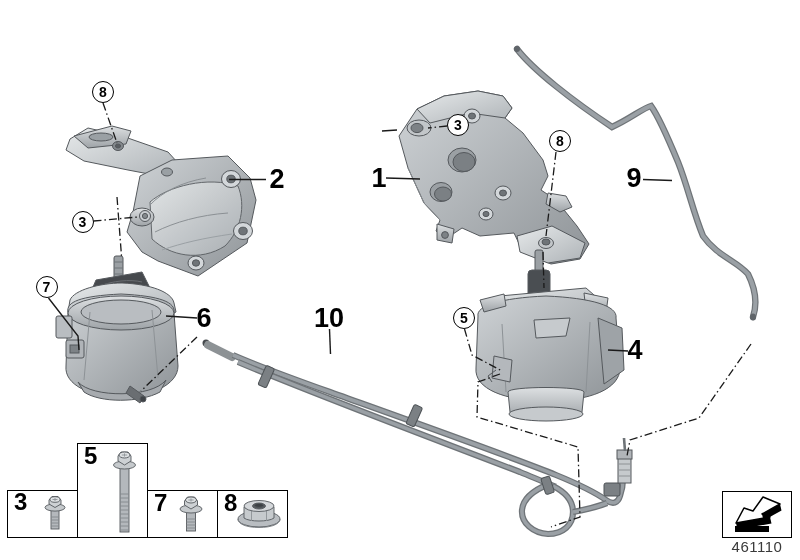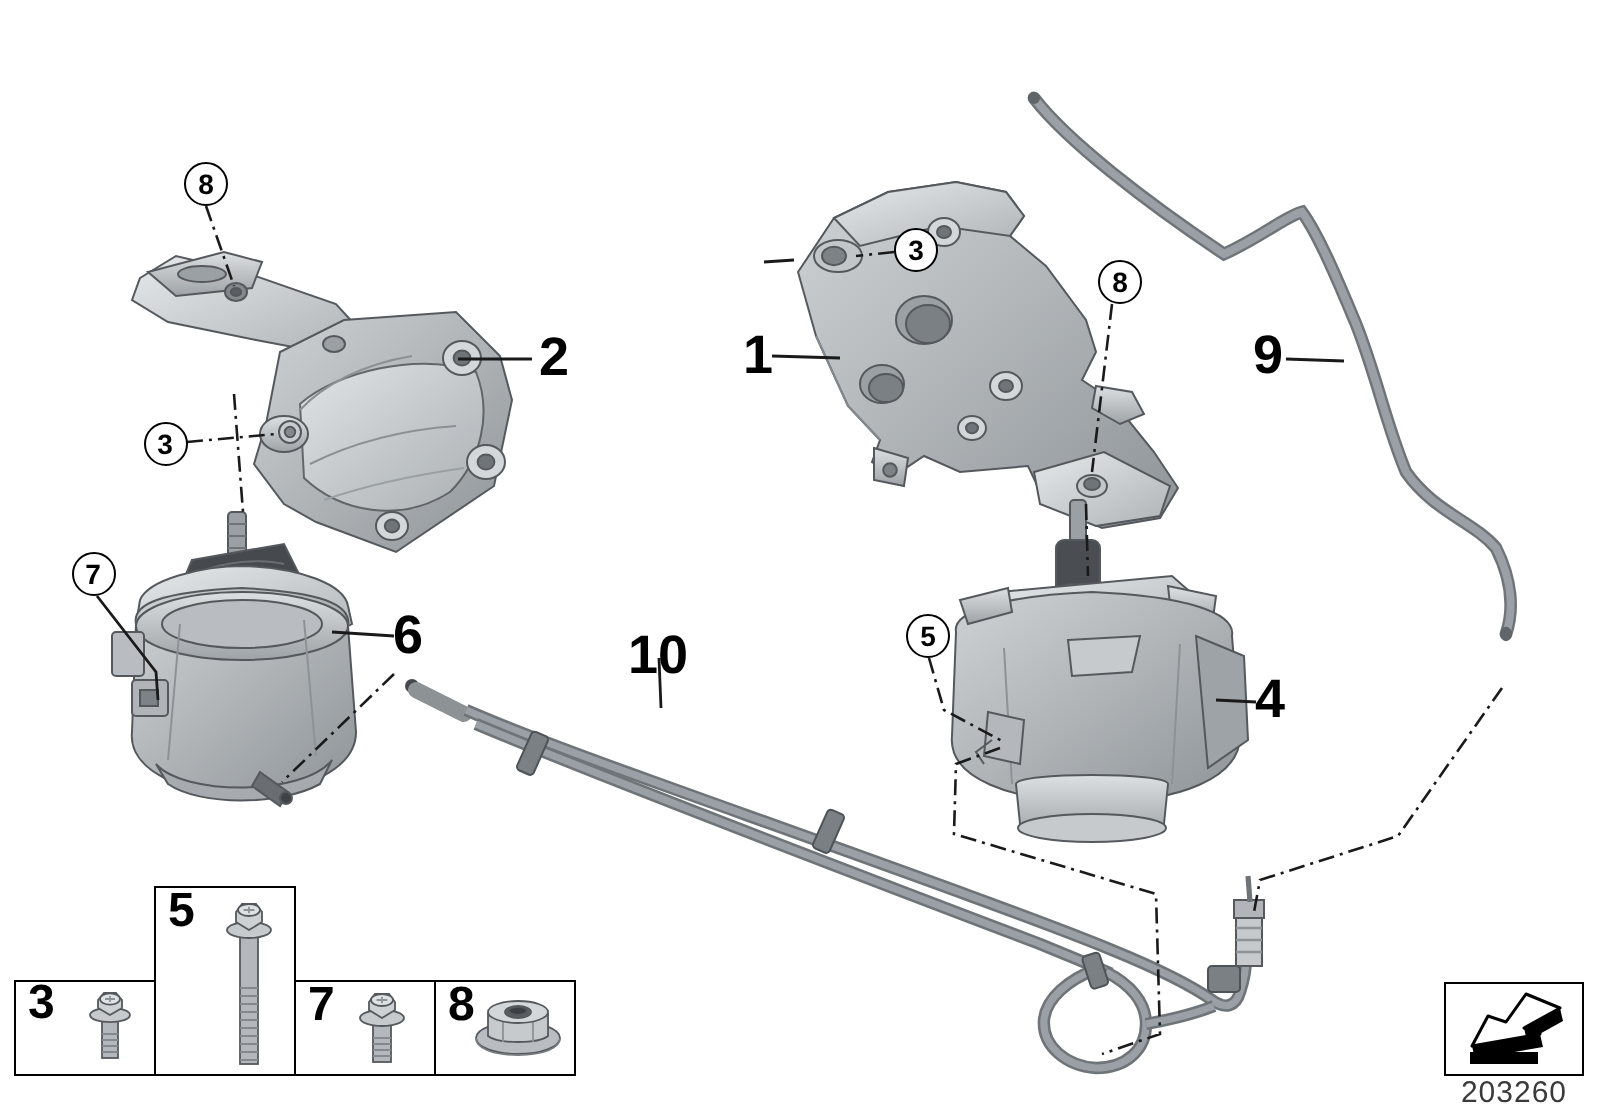--- a/index.html
+++ b/index.html
@@ -193,21 +193,21 @@
   <div class="circ" style="left:82.5px;top:221.5px">3</div>
   <div class="circ" style="left:458px;top:125px">3</div>
   <div class="circ" style="left:560px;top:141px">8</div>
   <div class="circ" style="left:46.5px;top:287px">7</div>
   <div class="circ" style="left:464px;top:318px">5</div>
 
   <div class="lbl" style="left:277px;top:179px">2</div>
   <div class="lbl" style="left:379px;top:178px">1</div>
   <div class="lbl" style="left:634px;top:178px">9</div>
   <div class="lbl" style="left:204px;top:318px">6</div>
-  <div class="lbl" style="left:329px;top:328px">10</div>
+  <div class="lbl" style="left:329px;top:318px">10</div>
   <div class="lbl" style="left:635px;top:350px">4</div>
 
   <div class="cell" style="left:7px;top:490px;width:71px;height:48px">
     <svg width="68" height="45" viewBox="0 0 68 45">
       <g stroke="#55595d" stroke-width="0.9">
         <rect x="43" y="17" width="8" height="21" fill="#b4b8bc"></rect>
         <path d="M43,26 h8 M43,29 h8 M43,32 h8 M43,35 h8" stroke="#84898d"></path>
         <ellipse cx="47" cy="16.5" rx="10" ry="3.6" fill="#c6cacd"></ellipse>
         <path d="M41,9 L44,5.5 L50,5.5 L53,9 L53,13 L47,16.5 L41,13 Z" fill="#cdd1d4"></path>
         <ellipse cx="47" cy="8.5" rx="5" ry="2.8" fill="#dfe2e4"></ellipse>
@@ -259,15 +259,15 @@
   <div class="lnum" style="left:224px;top:491px">8</div>
 
   <div class="cell" style="left:722px;top:491px;width:70px;height:47px">
     <svg width="67" height="44" viewBox="0 0 67 44">
       <path d="M40,5 L57,12 L39,22 L47,25 L13,31 L21,16 L30,19 Z" fill="#ffffff" stroke="#000" stroke-width="1.5" stroke-linejoin="round"></path>
       <path d="M57,12 L58.5,18.5 L40.5,28.5 L39,22 Z" fill="#000"></path>
       <path d="M47,25 L48.5,31.5 L14.5,37.5 L13,31 Z" fill="#000"></path>
       <rect x="12" y="34" width="34" height="6" fill="#000"></rect>
     </svg>
   </div>
-  <div class="footnum">203260</div>
+  <div class="footnum">461110</div>
 
 </div>
 
 </body></html>

